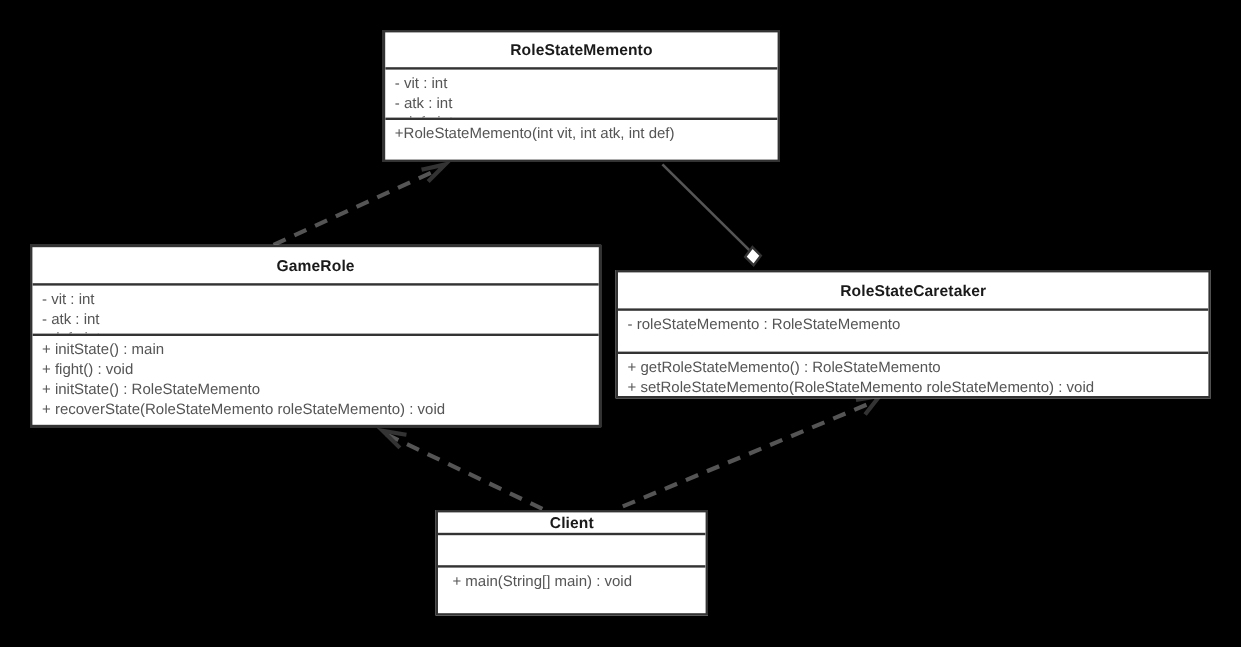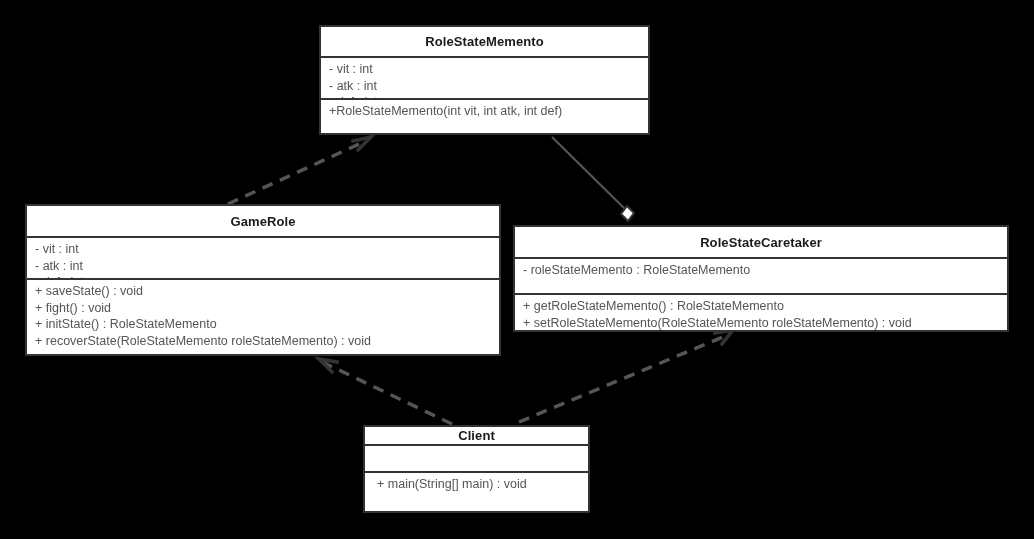--- a/index.html
+++ b/index.html
@@ -127,21 +127,21 @@
   </div>
 
   <div class="uml-class" id="class-gamerole">
     <div class="class-title">GameRole</div>
     <div class="compartment attrs">
       <div class="member">- vit : int</div>
       <div class="member">- atk : int</div>
       <div class="member">- def : int</div>
     </div>
     <div class="compartment ops">
-      <div class="member">+ saveState() : void</div>
+      <div class="member">+ initState() : main</div>
       <div class="member">+ fight() : void</div>
       <div class="member">+ initState() : RoleStateMemento</div>
       <div class="member">+ recoverState(RoleStateMemento roleStateMemento) : void</div>
     </div>
   </div>
 
   <div class="uml-class" id="class-rolestatecaretaker">
     <div class="class-title">RoleStateCaretaker</div>
     <div class="compartment attrs">
       <div class="member">- roleStateMemento : RoleStateMemento</div>

